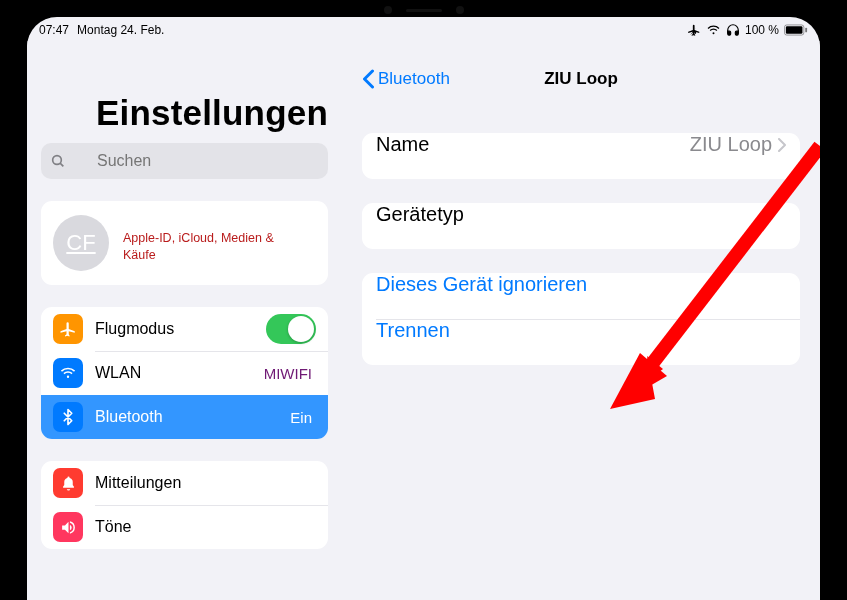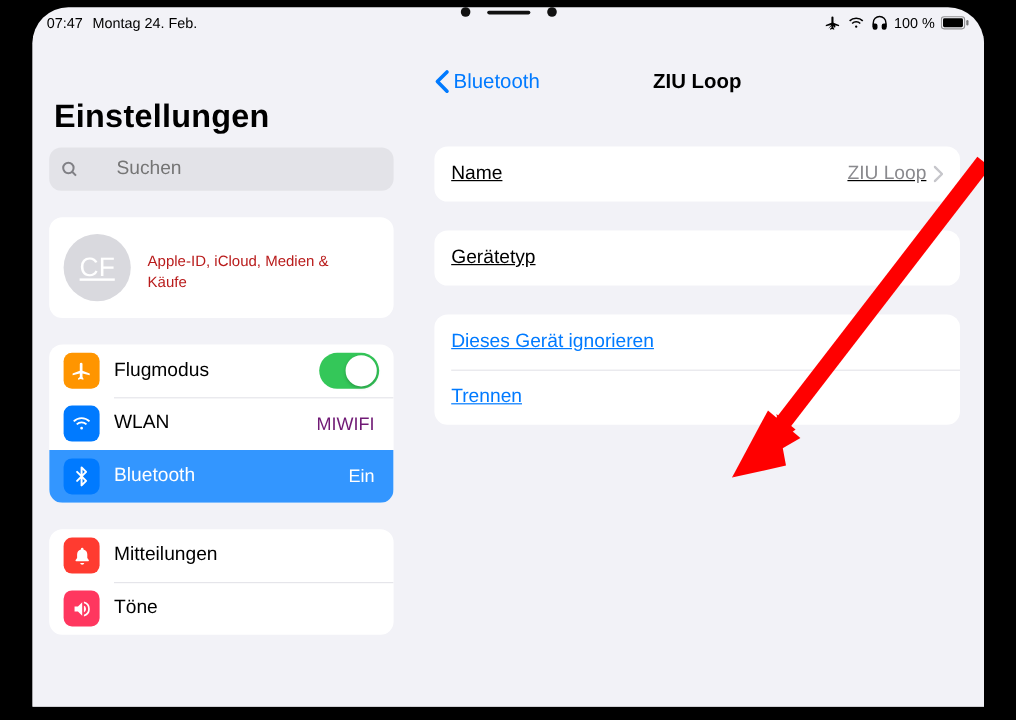--- a/index.html
+++ b/index.html
@@ -9,21 +9,21 @@
   width: 847px;
   height: 600px;
   overflow: hidden;
   position: relative;
 }
 .bezel {
   position: absolute;
   inset: 0;
   background: #000;
   border-radius: 42px;
-  padding: 6px 27px 0 27px;
+  padding: 17px 27px 0 27px;
 }
 .notch {
   position: absolute;
   top: 6px; left: 50%; transform: translateX(-50%);
   width: 90px; height: 8px;
 }
 .notch::before, .notch::after {
   content: '';
   position: absolute; top: 0; width: 8px; height: 8px; background: #111; border-radius: 50%;
 }
@@ -57,24 +57,25 @@
   overflow: hidden;
 }
 .sidebar {
   width: 315px;
   background: #f2f2f7;
   padding: 0 14px;
   overflow-y: auto;
   border-right: 0;
 }
 .sidebar h1 {
-  font-size: 27px;
+  font-size: 35px;
   font-weight: 700;
   margin: 52px 0 10px 4px;
   letter-spacing: 0.2px;
+  text-align: right;
 }
 .search {
   background: #e3e3e8;
   border-radius: 10px;
   height: 36px;
   display:flex; align-items:center;
   padding: 0 9px;
   color: #808085;
   margin-bottom: 22px;
   gap: 25px;
@@ -143,22 +144,22 @@
 }
 .detail-title {
   position:absolute; left:0; right:0; text-align:center;
   font-size:17px; font-weight:600; pointer-events:none;
 }
 .detail-group {
   background:#fff; border-radius:11px; margin-top:24px; overflow:hidden;
 }
 .detail-group:first-of-type { margin-top: 30px; }
 .drow {
-  display:flex; align-items:center; min-height:46px;
-  padding: 0 14px; font-size:16px; position:relative;text-decoration:underline;
+  display:flex; align-items:flex-start; min-height:46px;
+  padding: 0 14px; font-size:20px; position:relative;
 }
 .drow + .drow::before {
   content:''; position:absolute; top:0; left:14px; right:0; height:1px; background:#e5e5ea;
 }
 .drow .val { margin-left:auto; color:#8a8a8e; display:flex; align-items:center; gap:6px;}
 .drow.link { color:#007aff; }
 .chevron { color:#c6c6cb; }
 .arrow-annotation {
   position:absolute; top:100px; right:-5px;
   pointer-events:none;

